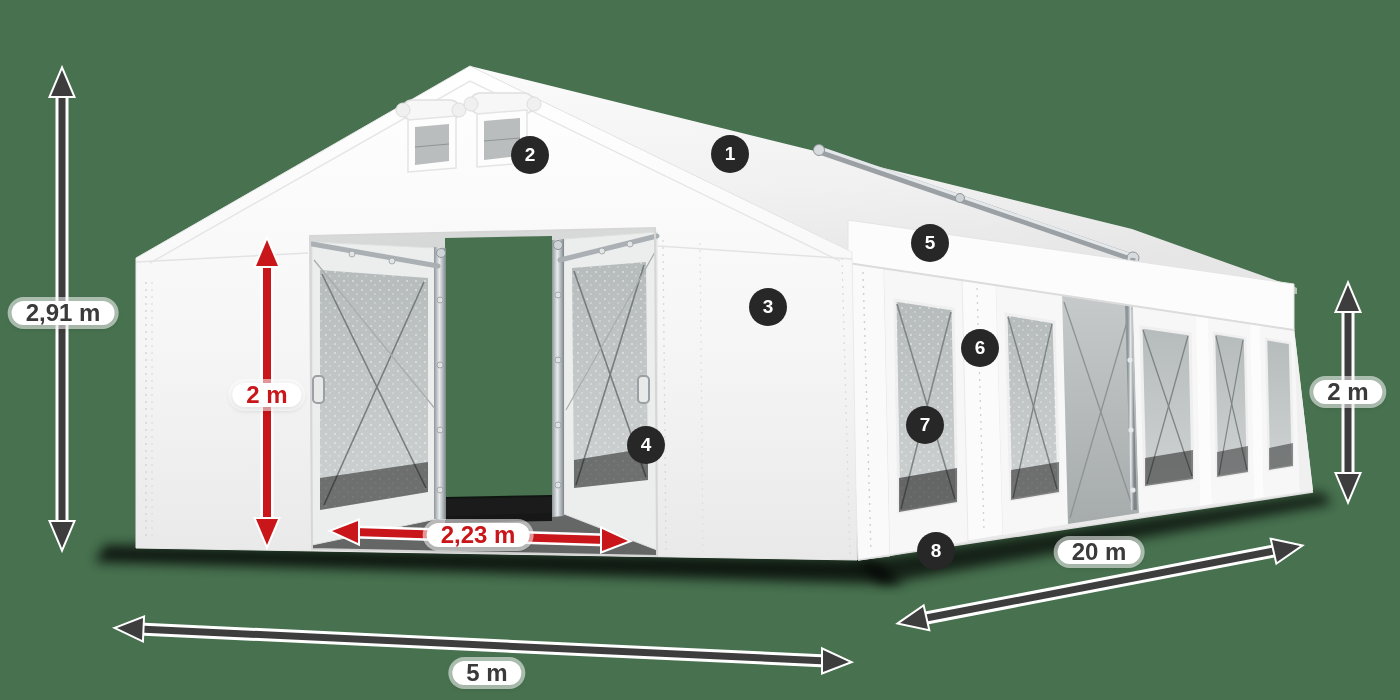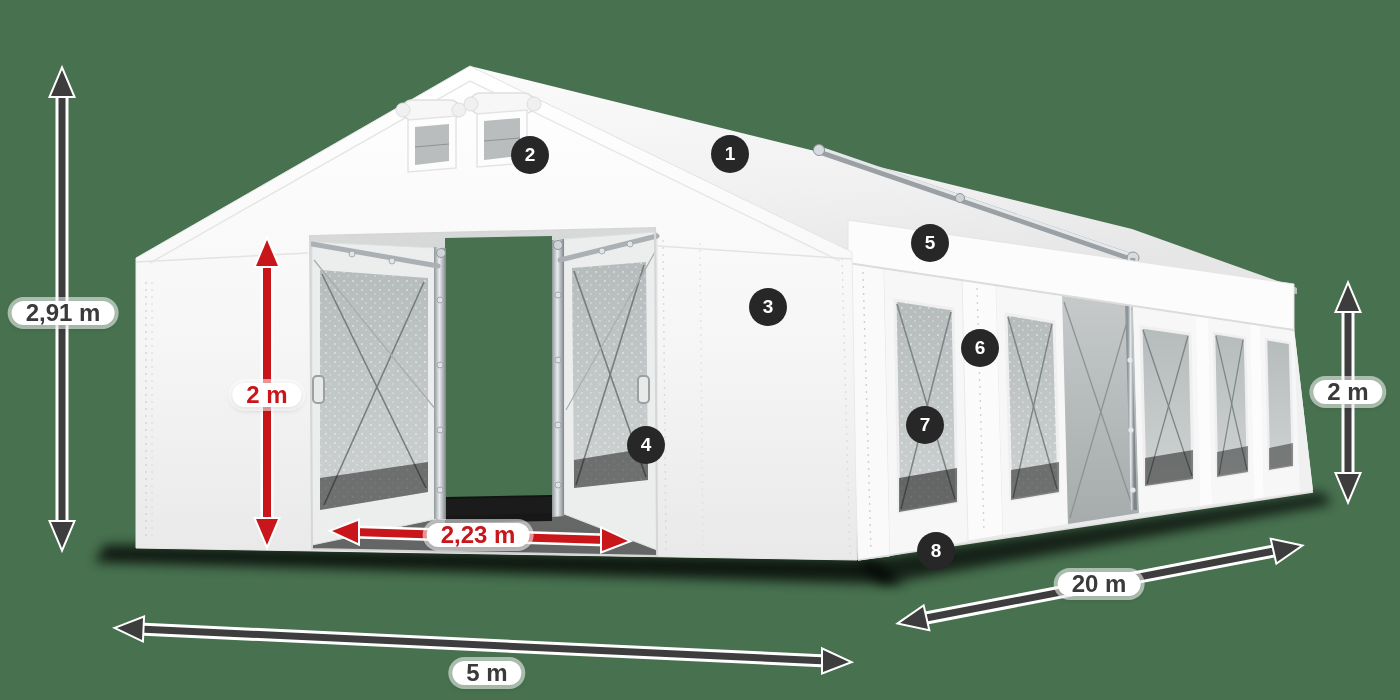--- a/index.html
+++ b/index.html
@@ -290,21 +290,21 @@
       <polygon points="1348,285 1337,311 1359,311" style="fill:var(--dimension_dark,#3D3D3D)" stroke="#ffffff" stroke-width="4" paint-order="stroke"></polygon>
       <polygon points="1348,500 1337,474 1359,474" style="fill:var(--dimension_dark,#3D3D3D)" stroke="#ffffff" stroke-width="4" paint-order="stroke"></polygon>
     </g>
   </g>
 </svg>
 
 <div class="pill" style="left:63px;top:313px;">2,91 m</div>
 <div class="pill red" style="left:267px;top:395px;">2 m</div>
 <div class="pill red" style="left:478px;top:535px;">2,23 m</div>
 <div class="pill" style="left:487px;top:673px;">5 m</div>
-<div class="pill" style="left:1099px;top:584px;">20 m</div>
+<div class="pill" style="left:1099px;top:552px;">20 m</div>
 <div class="pill" style="left:1348px;top:392px;">2 m</div>
 
 <div class="badge" style="left:730px;top:154px;">1</div>
 <div class="badge" style="left:530px;top:155px;">2</div>
 <div class="badge" style="left:768px;top:307px;">3</div>
 <div class="badge" style="left:646px;top:445px;">4</div>
 <div class="badge" style="left:930px;top:243px;">5</div>
 <div class="badge" style="left:980px;top:348px;">6</div>
 <div class="badge" style="left:925px;top:425px;">7</div>
 <div class="badge" style="left:936px;top:551px;">8</div>

